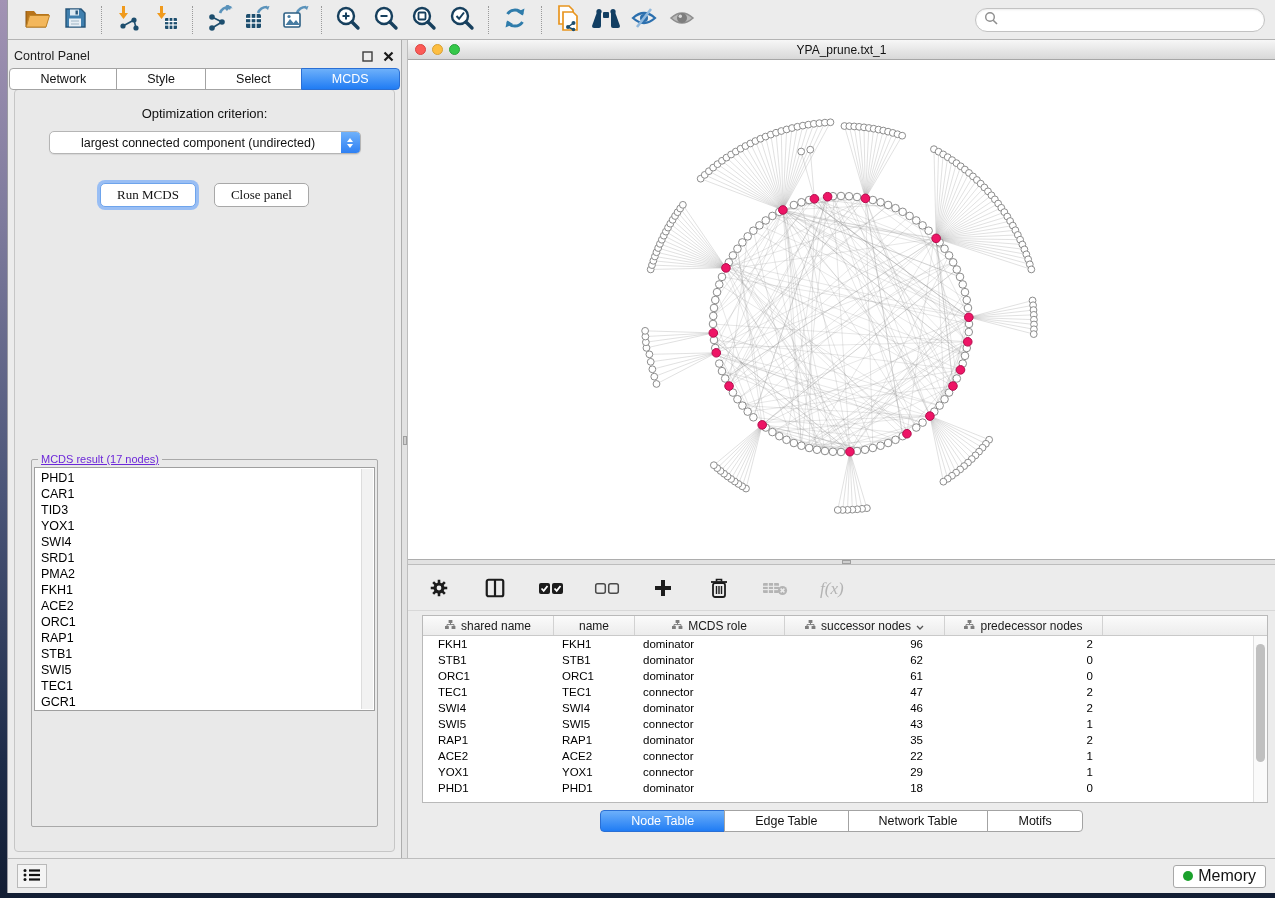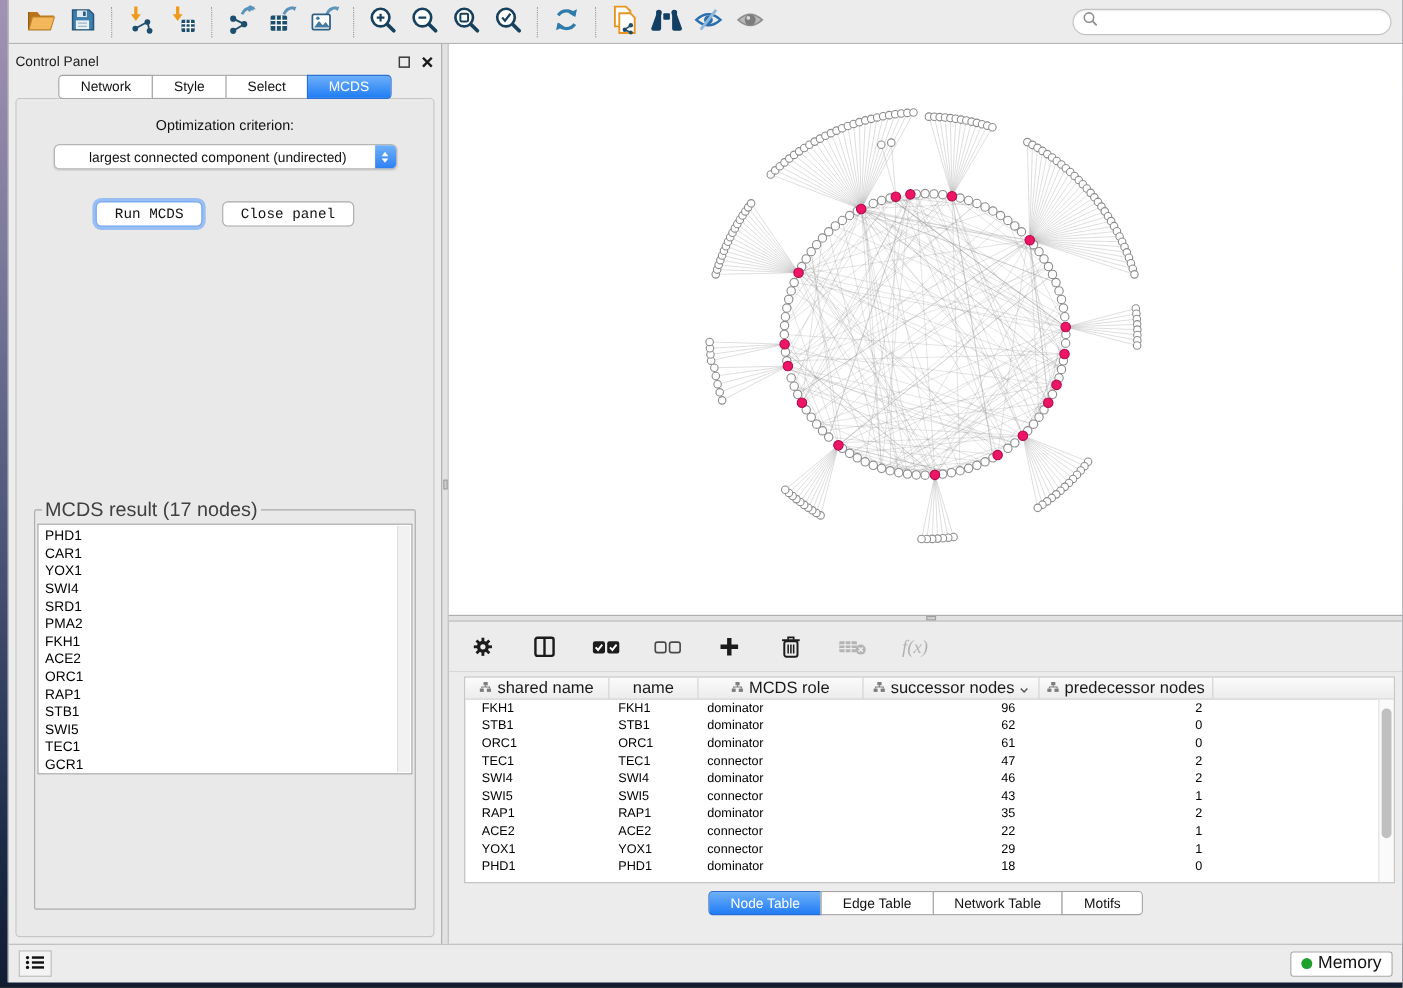--- a/index.html
+++ b/index.html
@@ -31,21 +31,21 @@
 
   
   .control-panel { width:393px; flex:none; background:#ececec; display:flex;
     flex-direction:column; padding:4px 6px 6px 6px; }
   .panel-title-row { height:24px; display:flex; align-items:center; flex:none; }
   .panel-title { font-size:12.5px; color:#1c1c1c; }
   .win-icons { margin-left:auto; display:flex; gap:8px; align-items:center; }
   .win-ic { width:13px; height:13px; display:flex; align-items:center; justify-content:center; cursor:pointer; }
 
   .seg-tabs { display:flex; justify-content:center; flex:none; position:relative; z-index:2; }
-  .seg { font-size:12.5px; padding:3px 19px; background:#fff; border:1px solid #a3a3a3;
+  .seg { font-size:12.5px; padding:3px 30px; background:#fff; border:1px solid #a3a3a3;
     margin-left:-1px; color:#111; cursor:pointer; }
   .seg:first-child { border-radius:4px 0 0 4px; margin-left:0; }
   .seg:last-child { border-radius:0 4px 4px 0; }
   .seg.selected { background:linear-gradient(180deg,#6db0fa,#207cf4); color:#fff;
     border-color:#2a6fd4; }
 
   .tab-content { flex:1; margin-top:-1px; border:1px solid #c6c6c6; border-radius:4px;
     background:#e9e9e9; display:flex; flex-direction:column; padding:16px 8px 12px 8px; min-height:0; }
   .crit-label { text-align:center; font-size:13px; color:#111; flex:none; }
   .mac-select { margin:10px auto 16px auto; width:312px; height:23px; background:#fff;
@@ -54,26 +54,26 @@
   .mac-select .val { flex:1; font-size:12.5px; text-align:center; color:#111; padding-left:6px; }
   .stepper { width:19px; height:21px; border-radius:0 4px 4px 0;
     background:linear-gradient(180deg,#6fb1fb,#2e80f3); display:flex; flex-direction:column;
     align-items:center; justify-content:center; gap:2px; }
   .tri-up { width:0; height:0; border-left:3.5px solid transparent; border-right:3.5px solid transparent;
     border-bottom:4.5px solid #fff; }
   .tri-down { width:0; height:0; border-left:3.5px solid transparent; border-right:3.5px solid transparent;
     border-top:4.5px solid #fff; }
   .btn-row { display:flex; justify-content:center; gap:18px; margin-top:13px; flex:none; }
   .mac-btn { font-size:13px; padding:3px 16px; background:#fff; border:1px solid #a8a8a8;
-    border-radius:5px; color:#111; cursor:pointer; font-family:Liberation Mono, monospace; }
+    border-radius:5px; color:#111; cursor:pointer; font-family:Liberation Serif, serif; }
   .mac-btn.focused { box-shadow:0 0 0 3px rgba(110,168,250,.65); border-color:#6ea4ec; }
 
   .mcds-fieldset { flex:none; margin:auto 8px 12px 8px; border:1px solid #a9a9a9;
     height:374px; padding:2px; display:flex; flex-direction:column; border-radius:2px; }
-  .mcds-fieldset legend { font-size:18px; padding:0 3px; margin-left:4px; color:#404040; }
+  .mcds-fieldset legend { font-size:11px; padding:0 3px; margin-left:4px; color:#6d28d9;text-decoration:underline; }
   .mcds-list { flex:1; background:#fff; border:1px solid #9f9f9f; position:relative;
     overflow:hidden; padding:2px 0 0 6px; }
   .mcds-item { font-size:12.5px; line-height:16px; color:#000; }
   .mcds-scroll { position:absolute; top:1px; right:1px; bottom:1px; width:12px;
     background:#f2f2f2; border-left:1px solid #ddd; }
 
   
   .v-splitter { width:7px; flex:none; background:#e2e2e2; border-left:1px solid #adadad;
     border-right:1px solid #bdbdbd; position:relative; cursor:col-resize; }
   .v-grab { position:absolute; left:1px; top:396px; width:4px; height:9px;
@@ -101,21 +101,21 @@
     padding-top:4px; }
   .tp-title-row { height:22px; flex:none; display:flex; align-items:center; padding:0 12px 0 14px; }
   .tp-toolbar { height:42px; flex:none; display:flex; align-items:center; gap:22px;
     padding:0 14px; border-bottom:1px solid #d8d8d8; }
   .tp-btn { width:34px; height:32px; border:none; background:transparent; display:flex;
     align-items:center; justify-content:center; cursor:pointer; }
   .table-wrap { flex:none; height:188px; margin:4px 7px 0 14px; background:#fff;
     border:1px solid #b9b9b9; position:relative; overflow:hidden; }
   .thead { display:grid; grid-template-columns:131px 81px 150px 160px 158px 1fr;
     height:20px; background:linear-gradient(180deg,#fbfbfb,#ececec); border-bottom:1px solid #c9c9c9; }
-  .th { display:flex; align-items:center; justify-content:center; gap:5px; font-size:15px;
+  .th { display:flex; align-items:center; justify-content:center; gap:5px; font-size:12px;
     color:#1a1a1a; border-right:1px solid #d2d2d2; overflow:hidden; cursor:pointer; }
   .th:last-child { border-right:none; }
   .tbody { position:absolute; top:20px; left:0; right:14px; bottom:0; overflow:hidden; }
   .tr { display:grid; grid-template-columns:131px 81px 150px 160px 158px 1fr; height:16px;
     cursor:default; }
   .td { font-size:11.5px; color:#000; line-height:16px; white-space:nowrap; overflow:hidden; }
   .td.c0 { padding-left:15px; }
   .td.c1 { padding-left:8px; }
   .td.c2 { padding-left:8px; }
   .td.num { text-align:right; }
@@ -341,20 +341,21 @@
         </div>
         <div class="btn-row">
           <button class="mac-btn focused">Run MCDS</button>
           <button class="mac-btn">Close panel</button>
         </div>
         <fieldset class="mcds-fieldset">
           <legend>MCDS result (17 nodes)</legend>
           <div class="mcds-list" id="mcds-list">
             <div class="mcds-item">PHD1</div>
               <div class="mcds-item">CAR1</div>
+              <div class="mcds-item">TID3</div>
               <div class="mcds-item">YOX1</div>
               <div class="mcds-item">SWI4</div>
               <div class="mcds-item">SRD1</div>
               <div class="mcds-item">PMA2</div>
               <div class="mcds-item">FKH1</div>
               <div class="mcds-item">ACE2</div>
               <div class="mcds-item">ORC1</div>
               <div class="mcds-item">RAP1</div>
               <div class="mcds-item">STB1</div>
               <div class="mcds-item">SWI5</div>
@@ -366,20 +367,28 @@
       </div>
     </div>
 
     <div class="v-splitter">
         <div class="v-grab"></div>
       </div>
 
     <div class="right-col">
 
       <div class="network-window">
+        <div class="net-titlebar">
+          <span class="net-title">YPA_prune.txt_1</span>
+          <span class="lights">
+            <span class="light red"></span>
+            <span class="light yellow"></span>
+            <span class="light green"></span>
+          </span>
+        </div>
         <div class="net-canvas">
           <svg id="graph" width="868" height="499" viewBox="0 0 868 499">
               <g stroke="#8a8a8a" stroke-opacity="0.3" stroke-width="0.7">
                 <line x1="374.889216033338" y1="149.95116490388892" x2="441.0371864997521" y2="136.25257876118124"></line>
                 <line x1="374.889216033338" y1="149.95116490388892" x2="480.1199427436388" y2="144.98860980630383"></line>
                 <line x1="374.889216033338" y1="149.95116490388892" x2="409.0151917330272" y2="138.26723190672783"></line>
                 <line x1="374.889216033338" y1="149.95116490388892" x2="313.9886098063038" y2="311.1199427436388"></line>
                 <line x1="374.889216033338" y1="149.95116490388892" x2="416.9573461037691" y2="390.9906817682532"></line>
                 <line x1="374.889216033338" y1="149.95116490388892" x2="508.2365122934366" y2="367.5541752799933"></line>
                 <line x1="374.889216033338" y1="149.95116490388892" x2="464.8323055571014" y2="387.9786446244648"></line>

